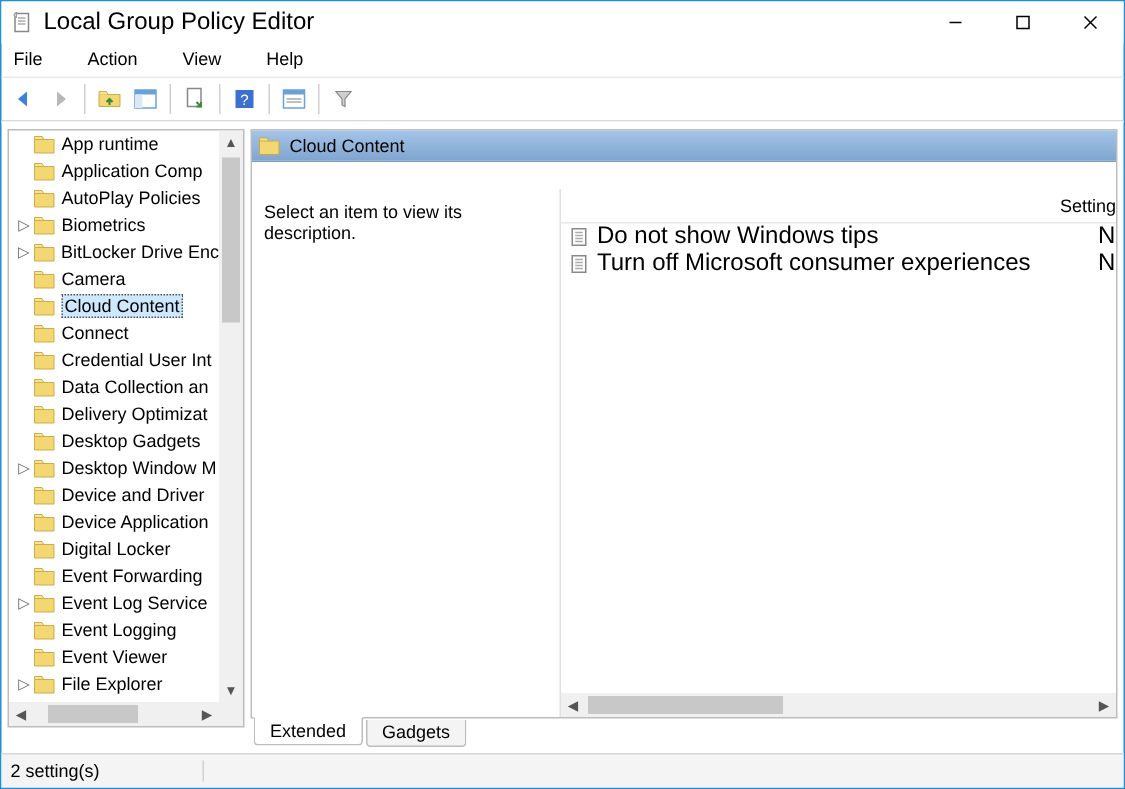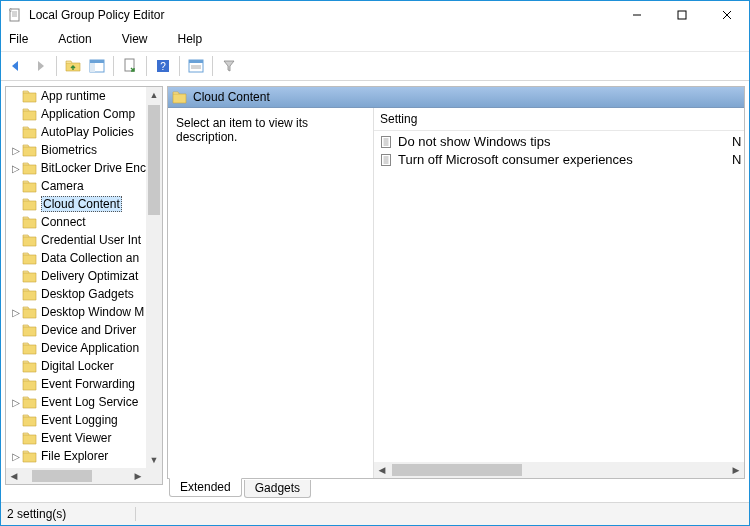--- a/index.html
+++ b/index.html
@@ -25,21 +25,21 @@
     display: flex;
     align-items: center;
     padding-left: 6px;
     background: #fff;
   }
   .titlebar .app-icon {
     width: 16px; height: 16px;
     margin-right: 6px;
     display: inline-flex; align-items: center; justify-content: center;
   }
-  .title-text { flex: 1; font-size: 12px; }
+  .title-text { flex: 1; font-size: 16px; }
   .win-controls { display: flex; }
   .win-btn {
     width: 45px; height: 28px;
     display: flex; align-items: center; justify-content: center;
     font-family: "Segoe UI", sans-serif;
     font-size: 13px;
   }
   
   .menubar {
     height: 20px;
@@ -154,20 +154,21 @@
     align-items: center;
     padding: 0 4px;
     border-bottom: 1px solid #7a99bd;
   }
   .content-header .folder-icon { margin-right: 6px; }
   .content-header-text { font-size: 12px; color:#000; }
   .content-body {
     flex: 1;
     display: flex;
     min-height: 0;
+    margin-top: 18px;
   }
   .desc-pane {
     width: 205px;
     padding: 8px;
     box-sizing: border-box;
     font-size: 12px;
   }
   .list-pane {
     flex:1;
     border-left: 1px solid #e0e0e0;
@@ -175,27 +176,27 @@
     min-width:0;
     position: relative;
   }
   .list-header {
     height: 22px;
     display:flex; align-items:center;
     border-bottom: 1px solid #e8e8e8;
     padding-left: 6px;
     font-size: 12px;
   }
-  .list-header .col-setting { flex:1; }
+  .list-header .col-setting { flex:1;text-align:right; }
   .list-rows { flex:1; overflow:hidden; }
   .list-row {
     height: 18px;
-    display:flex; align-items:flex-end;
+    display:flex; align-items:center;
     padding-left: 6px;
-    font-size: 13px;
+    font-size: 16px;
     white-space:nowrap;
   }
   .list-row .setting-icon {
     width:14px; height:14px; margin-right:4px;
     flex:none;
   }
   .list-row .setting-name { flex:1; overflow:hidden; text-overflow:ellipsis; }
   .list-row .state-col { width:12px; text-align:left; overflow:hidden; }
   .list-hscroll {
     height:16px; background:#f0f0f0; position:relative;

